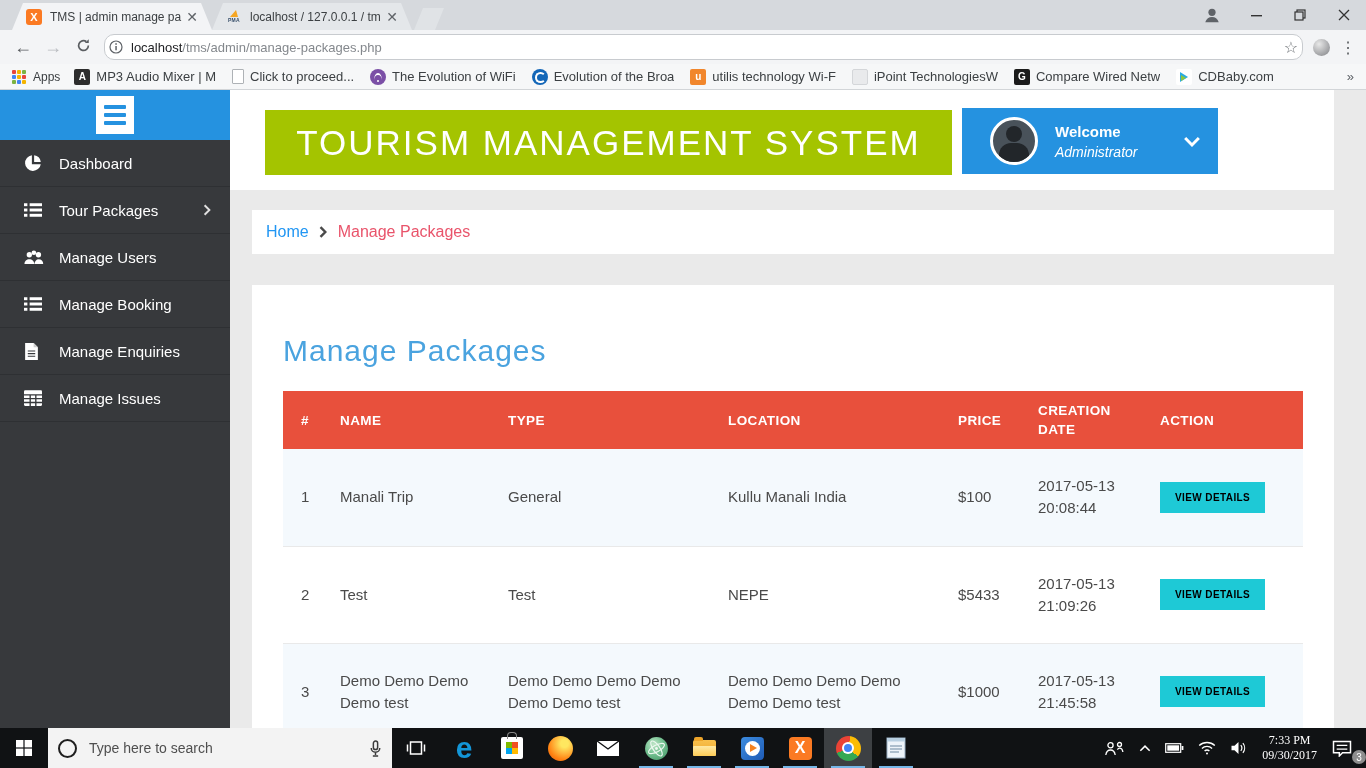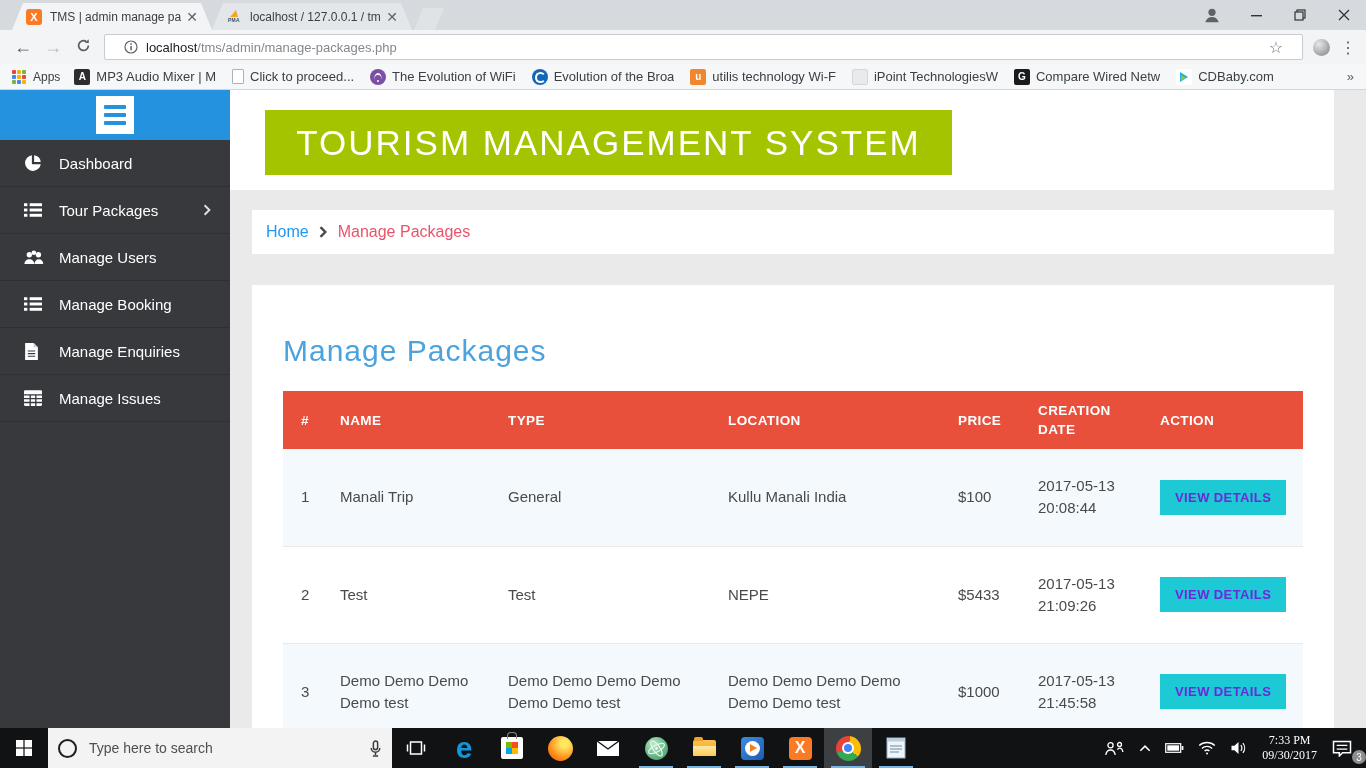--- a/index.html
+++ b/index.html
@@ -22,22 +22,22 @@
   .fav-xampp::before { content:"X"; }
   .fav-pma { width:16px; height:16px; display:flex; flex-direction:column; align-items:center; justify-content:center; flex:none; }
   .fav-pma::before { content:""; border-left:6px solid transparent; border-right:2px solid transparent; border-bottom:7px solid #f5a623; }
   .fav-pma::after { content:"PMA"; font-size:5px; font-weight:bold; color:#39506b; letter-spacing:.3px; }
   .win-controls { position:absolute; right:0; top:0; height:30px; display:flex; align-items:center; }
   .wc { width:44px; height:30px; display:flex; align-items:center; justify-content:center; }
 
   .toolbar { height:34px; background:#f3f4f6; display:flex; align-items:center; padding:0 8px; }
   .navbtn { width:30px; text-align:center; font-size:18px; color:#5a5d61; }
   .navbtn.disabled { color:#b9bcc0; }
-  .addressbar { flex:1; height:26px; background:#fff; border:1px solid #c8cbcf; border-radius:2px;
-                display:flex; align-items:center; padding:0 19px; margin-left:6px; }
+  .addressbar { flex:1; height:26px; background:#fff; border:1px solid #c8cbcf; border-radius:10px;
+                display:flex; align-items:center; padding:0 4px; margin-left:6px; }
   .url { font-size:13px; color:#202124; margin-left:8px; white-space:nowrap; }
   .url .path { color:#84888d; }
   .star { margin-left:auto; font-size:16px; color:#6d7176; }
   .ext-orb { width:17px; height:17px; border-radius:50%; margin:0 8px 0 10px;
              background:radial-gradient(circle at 35% 30%, #e8e8e8, #9e9fa2 70%, #7c7d80); }
   .menu-dots { font-size:16px; color:#5a5d61; width:20px; text-align:center; }
 
   .bookmarksbar { height:26px; background:#f6f7f8; border-bottom:1px solid #d2d5d8; display:flex; align-items:center; padding:0 12px; }
   .appsgrid { width:14px; height:14px; display:grid; grid-template-columns:repeat(3,4px); grid-template-rows:repeat(3,4px); gap:1px; }
   .appsgrid i { border-radius:1px; }
@@ -103,21 +103,21 @@
 
   table.pkg { width:100%; border-collapse:collapse; table-layout:fixed; margin-top:22px; }
   .pkg th { background:#e8503c; color:#fff; font-size:13.5px; font-weight:bold; text-align:left;
             padding:10px 10px; height:58px; letter-spacing:.4px; line-height:19px; vertical-align:middle; }
   .pkg th:first-child, .pkg td:first-child { padding-left:18px; }
   .pkg td { font-size:15px; color:#4a4a4a; padding:12px 10px; height:97px; vertical-align:middle; line-height:22px; }
   .pkg tbody tr { border-bottom:1px solid #e9e9e9; }
   .pkg tbody tr:nth-child(odd) { background:#f4f9fd; }
   .c-num{width:47px}.c-name{width:168px}.c-type{width:220px}.c-loc{width:230px}.c-price{width:80px}.c-date{width:122px}
   .dt span { display:block; }
-  .btn-view { background:#1ec9d6; color:#6d28d9; font-weight:bold; font-size:13px; letter-spacing:.4px;
+  .btn-view { background:#1ec9d6; color:#000000; font-weight:bold; font-size:10px; letter-spacing:.4px;
               border:none; padding:10px 15px; cursor:pointer; white-space:nowrap; font-family:inherit; }
 
   
   .taskbar { position:absolute; left:0; bottom:0; width:1366px; height:40px; background:#101214;
              display:flex; align-items:stretch; color:#fff; }
   .tb-btn { width:48px; display:flex; align-items:center; justify-content:center; position:relative; cursor:pointer; }
   .running::after { content:""; position:absolute; left:7px; right:7px; bottom:0; height:2px; background:#75b6e7; }
   .tb-active { background:#3d4043; }
   .searchbox { width:344px; background:#f3f3f3; display:flex; align-items:center; padding:0 10px; cursor:text; }
   .cortana { width:19px; height:19px; border:2.5px solid #1e1e1e; border-radius:50%; flex:none; }
@@ -338,20 +338,32 @@
               <path stroke="#37393c" stroke-width="1.2" d="M0 4.2h16M0 7.6h16M0 11h16M5.5 4.2V14M10.5 4.2V14"></path>
             </svg>
           </span>
         <span>Manage Issues</span>
       </div>
     </aside>
 
     <div class="content">
       <div class="topband">
         <div class="brand">TOURISM MANAGEMENT SYSTEM</div>
+        <div class="userbox">
+          <span class="avatar"></span>
+          <span class="uinfo">
+            <span class="uw" style="display:block">Welcome</span>
+            <span class="ur" style="display:block">Administrator</span>
+          </span>
+          <span class="udrop">
+              <svg width="16" height="11" viewBox="0 0 14 9">
+                <path d="M1 1.5l6 6 6-6" stroke="#fff" stroke-width="2.6" fill="none"></path>
+              </svg>
+            </span>
+        </div>
       </div>
 
       <div class="crumbbar">
         <span class="crumb-home">Home</span>
         <span class="crumb-sep">
             <svg width="9" height="12" viewBox="0 0 7 10">
               <path d="M1 1l4 4-4 4" stroke="#4a4a4a" stroke-width="2" fill="none"></path>
             </svg>
           </span>
         <span class="crumb-cur">Manage Packages</span>

